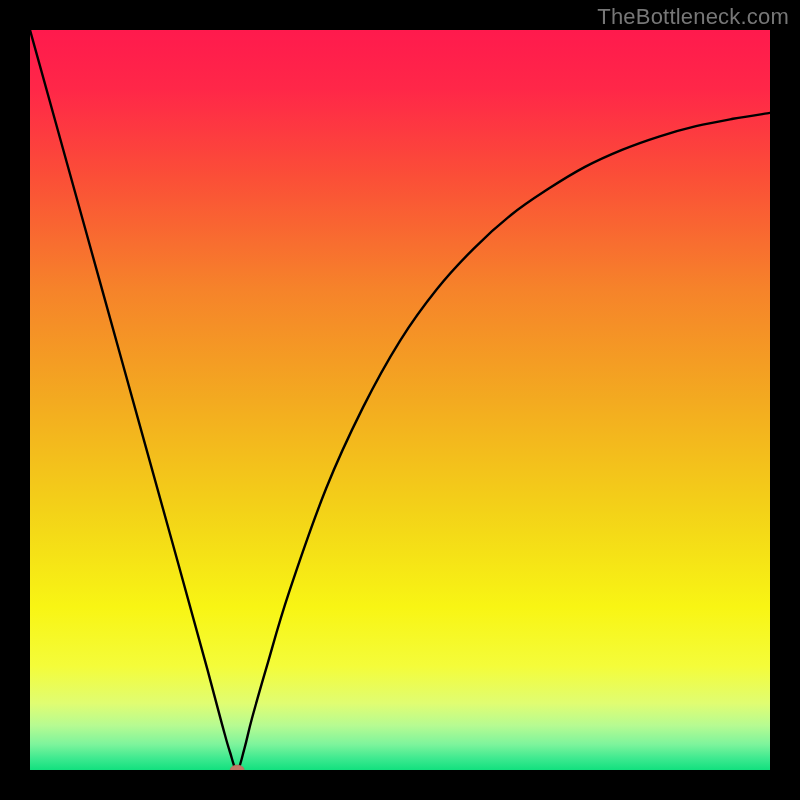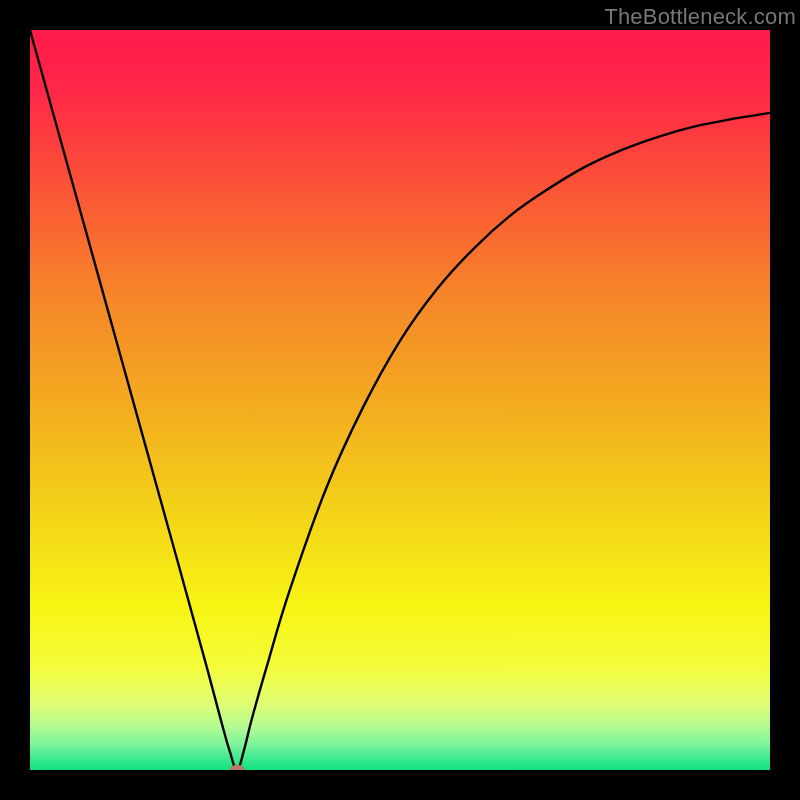--- a/index.html
+++ b/index.html
@@ -56,14 +56,14 @@
             <stop offset="98.5%" stop-color="#3ce98f"></stop>
             <stop offset="100%" stop-color="#12e07e"></stop>
           </linearGradient>
         </defs>
         <rect x="0" y="0" width="740" height="740" fill="url(#bg-grad)"></rect>
         <path d="M 0.00 0.00 C 6.66 23.98, 23.68 85.25, 37.00 133.20 C 50.32 181.15, 60.68 218.45, 74.00 266.40 C 87.32 314.35, 97.68 351.65, 111.00 399.60 C 124.32 447.55, 136.01 489.51, 148.00 532.80 C 159.99 576.09, 169.61 610.80, 177.60 640.10 C 185.59 669.40, 188.40 680.95, 192.40 695.60 C 196.40 710.25, 197.14 713.51, 199.80 721.50 C 202.46 729.49, 204.54 740.67, 207.20 740.00 C 209.86 739.33, 211.94 727.12, 214.60 717.80 C 217.26 708.48, 218.00 702.85, 222.00 688.20 C 226.00 673.55, 230.14 659.04, 236.80 636.40 C 243.46 613.76, 248.34 594.37, 259.00 562.40 C 269.66 530.43, 282.68 492.10, 296.00 458.80 C 309.32 425.50, 319.68 404.04, 333.00 377.40 C 346.32 350.76, 356.68 332.11, 370.00 310.80 C 383.32 289.49, 393.68 275.65, 407.00 259.00 C 420.32 242.35, 430.68 231.62, 444.00 218.30 C 457.32 204.98, 467.68 195.66, 481.00 185.00 C 494.32 174.34, 504.68 167.76, 518.00 159.10 C 531.32 150.44, 541.68 143.96, 555.00 136.90 C 568.32 129.84, 578.68 125.34, 592.00 119.88 C 605.32 114.42, 615.68 110.82, 629.00 106.56 C 642.32 102.30, 652.68 99.40, 666.00 96.20 C 679.32 93.00, 689.68 91.20, 703.00 88.80 C 716.32 86.40, 733.34 83.95, 740.00 82.88" fill="none" stroke="#000000" stroke-width="2.4" stroke-linecap="round" stroke-linejoin="round"></path>
         <ellipse cx="207.20" cy="740.00" rx="7" ry="5" fill="#c07866" stroke="#b56a5a" stroke-width="0.6"></ellipse>
       </svg>
     </div>
 
-  <div class="watermark" id="watermark" style="right: 4px; top: 4px;">TheBottleneck.com</div>
+  <div class="watermark" id="watermark" style="right: 11px; top: 4px;">TheBottleneck.com</div>
 </div>
 
 </body></html>

